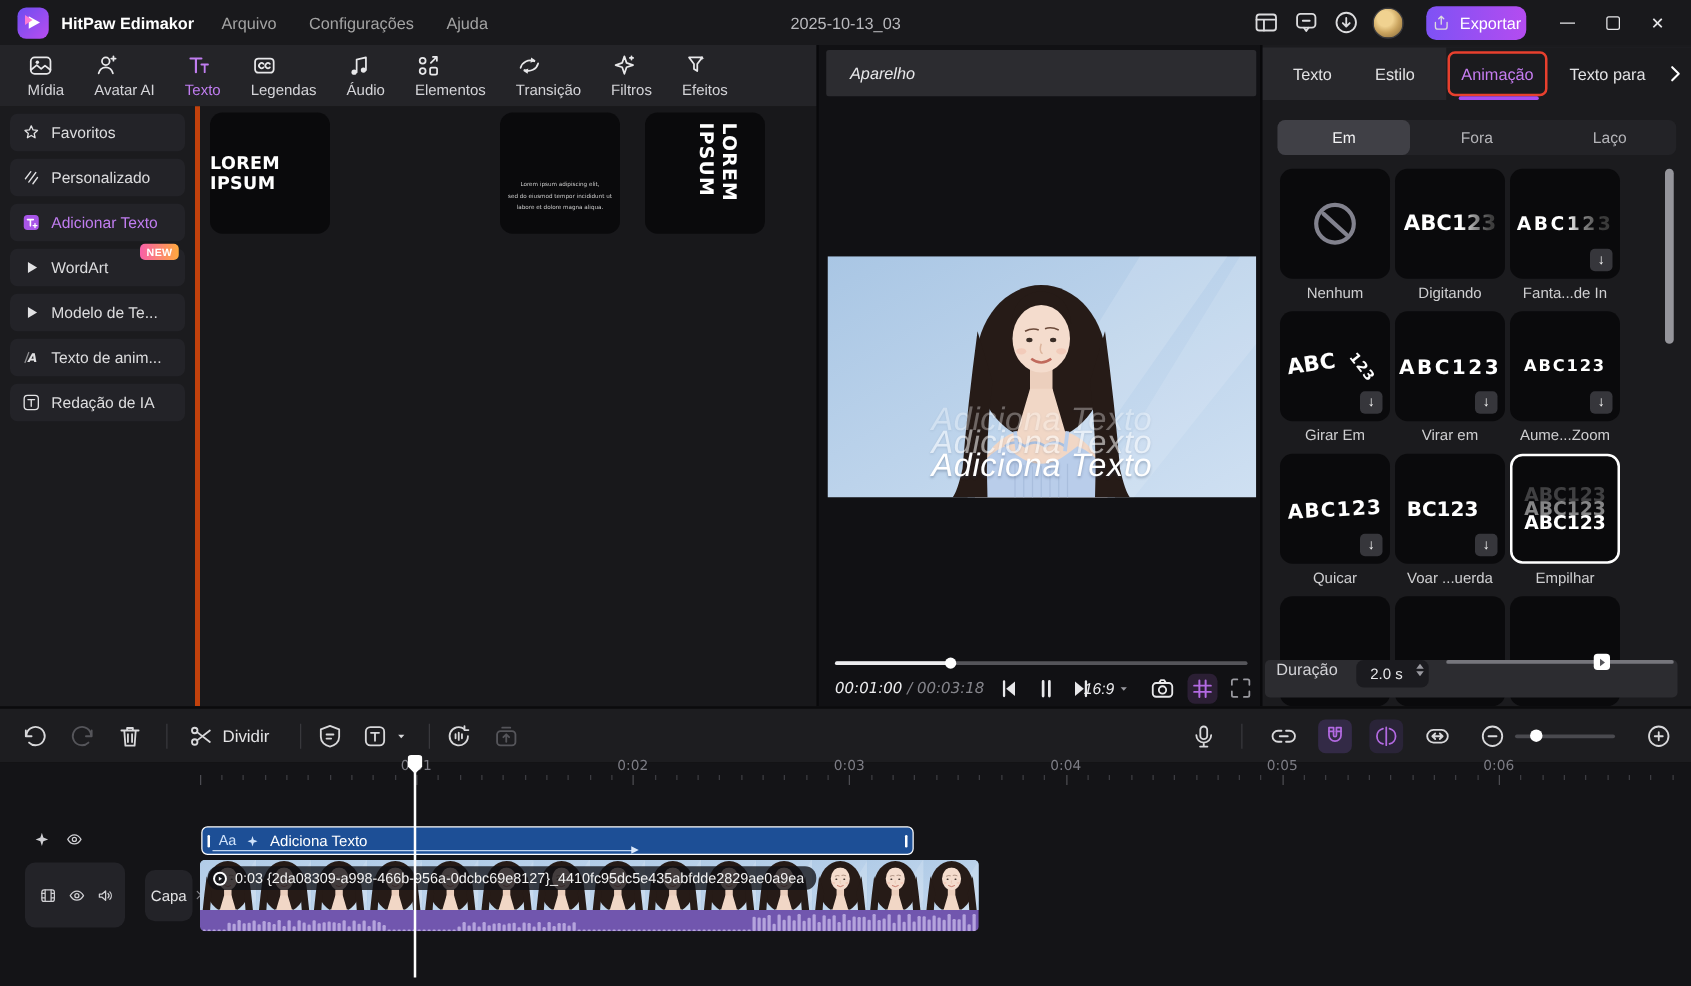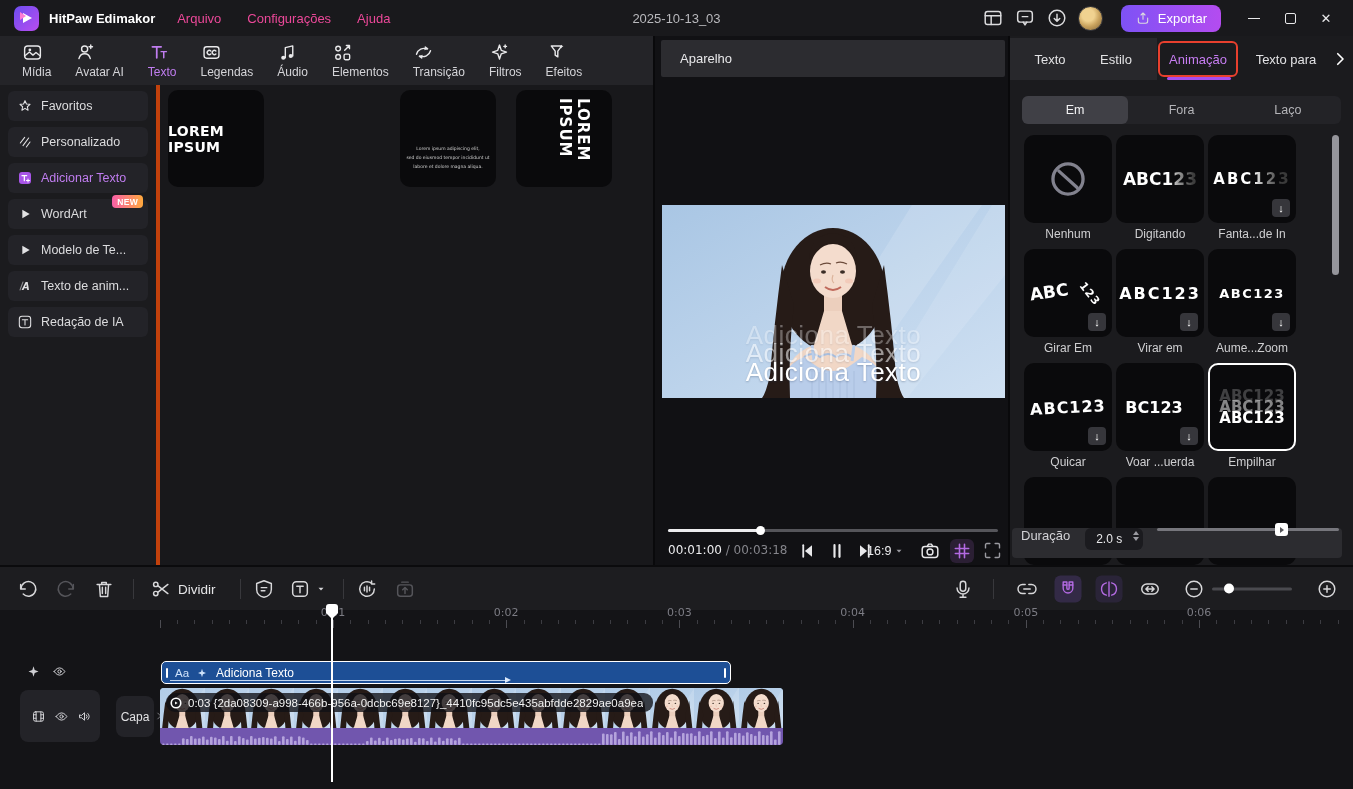--- a/index.html
+++ b/index.html
@@ -8,37 +8,37 @@
   #app { position:relative; width:1353px; height:789px; background:#09090b; overflow:hidden; color:#e4e4e6; font-size:13px; }
   svg { display:block; }
   [data-icon] svg { width:100%; height:100%; }
 
   
   .titlebar { position:absolute; left:0; top:0; width:1353px; height:36px; background:#19191c; display:flex; align-items:center; }
   .logo { width:25px; height:25px; margin-left:14px; border-radius:7px; background:linear-gradient(135deg,#6d4df0,#b94df0); display:flex; align-items:center; justify-content:center; position:relative; }
   .logo .lg1 { width:0; height:0; border-left:9px solid #fff; border-top:5.5px solid transparent; border-bottom:5.5px solid transparent; margin-left:2px; }
   .logo .lg2 { position:absolute; left:6px; top:6px; width:0; height:0; border-left:6px solid #ff7bd5; border-top:4px solid transparent; border-bottom:4px solid transparent; }
   .appname { font-weight:bold; font-size:13px; color:#fff; margin-left:10px; }
-  .menu { display:flex; gap:26px; margin-left:22px; color:#ec4899; font-size:13px; }
+  .menu { display:flex; gap:26px; margin-left:22px; color:#a3a3a3; font-size:13px; }
   .menu span { cursor:default; }
   .proj-title { position:absolute; left:0; right:0; text-align:center; color:#b9b9bd; font-size:13px; pointer-events:none; }
   .tb-right { position:absolute; right:0; top:0; height:36px; display:flex; align-items:center; gap:10px; padding-right:12px; }
   .tbi { width:22px; height:22px; color:#dcdcde; }
   .avatar { width:25px; height:25px; border-radius:50%; background:radial-gradient(circle at 40% 35%,#f0d290 0 30%,#caa45f 55%,#7d6134 100%); border:1px solid #3a3a3e; }
-  .export-btn { height:27px; padding:0 14px; border-radius:8px; background:linear-gradient(90deg,#7e52f5,#b44cf0); display:flex; align-items:center; gap:7px; color:#fff; font-size:13px; margin:0 8px; }
+  .export-btn { height:27px; padding:0 4px; border-radius:8px; background:linear-gradient(90deg,#7e52f5,#b44cf0); display:flex; align-items:center; gap:7px; color:#fff; font-size:13px; margin:0 8px; }
   .export-btn .tbi { width:16px; height:16px; }
   .winctl { display:flex; gap:6px; align-items:center; }
   .winbtn { width:30px; height:28px; display:flex; align-items:center; justify-content:center; color:#e8e8ea; font-size:13px; }
   .winbtn .sq { width:11px; height:11px; border:1.4px solid #e8e8ea; border-radius:2px; }
   .winbtn .mn { width:12px; height:0; border-top:1.6px solid #e8e8ea; }
 
   
   .main { position:absolute; left:0; top:36px; width:1353px; height:529px; }
   .left-region { position:absolute; left:0; top:0; width:653px; height:529px; background:#1a1a1d; }
-  .preview-region { position:absolute; left:655px; top:0; width:353px; height:529px; background:#111114; }
+  .preview-region { position:absolute; left:655px; top:0; width:353px; height:529px; background:#111114;font-style:italic; }
   .right-region { position:absolute; left:1010px; top:0; width:343px; height:529px; background:#1b1b1e; overflow:hidden; }
 
   
   .ribbon { position:absolute; left:0; top:0; width:653px; height:49px; background:#242428; display:flex; align-items:center; padding-left:10px; }
   .rtab { height:100%; padding:0 12px; display:flex; flex-direction:column; align-items:flex-start; justify-content:center; color:#dadade; }
   .rtab .ric { width:21px; height:21px; color:#e8e8ea; }
   .rtab .rlb { font-size:12px; margin-top:2px; color:#d4d4d8; }
   .rtab.active .ric, .rtab.active .rlb { color:#c07df0; }
 
   

